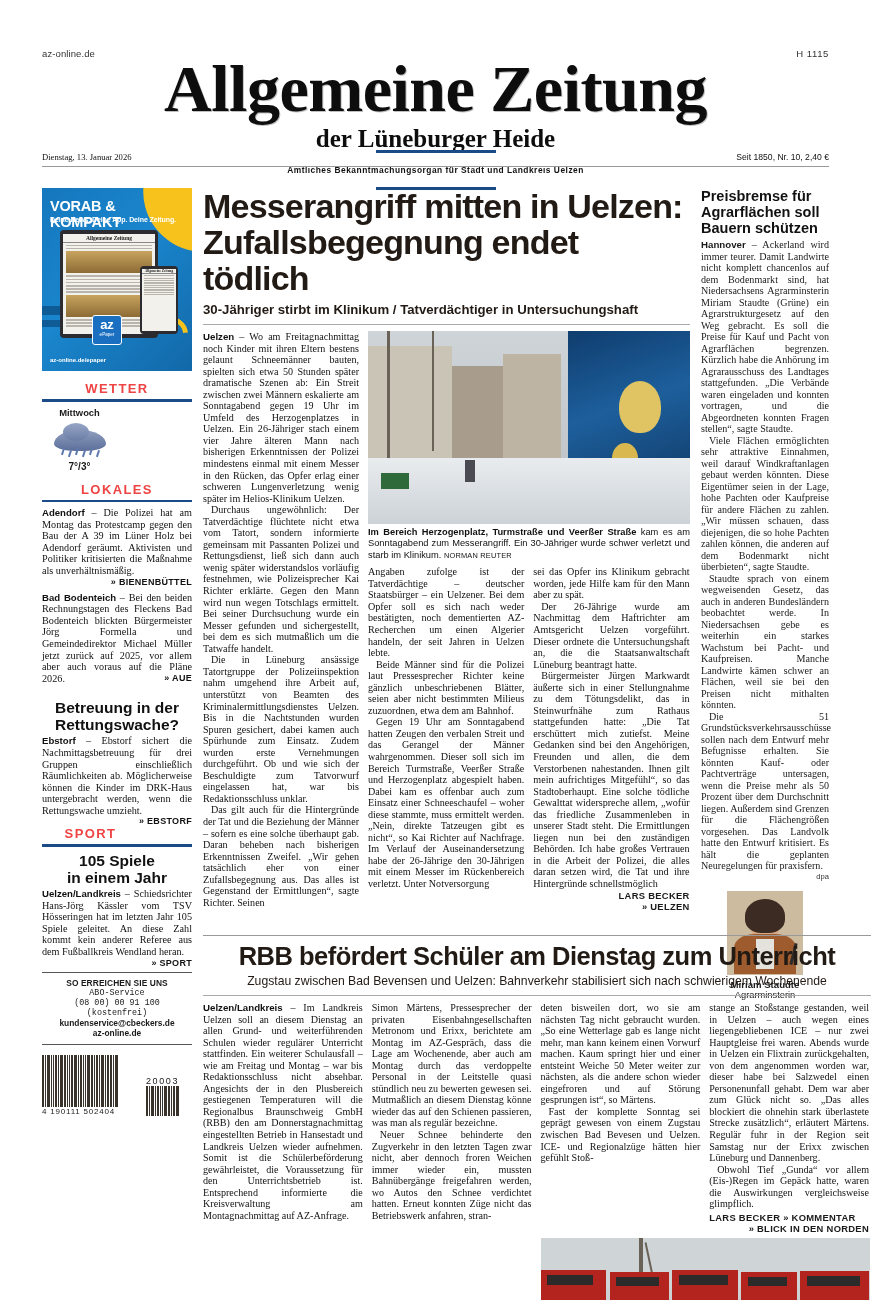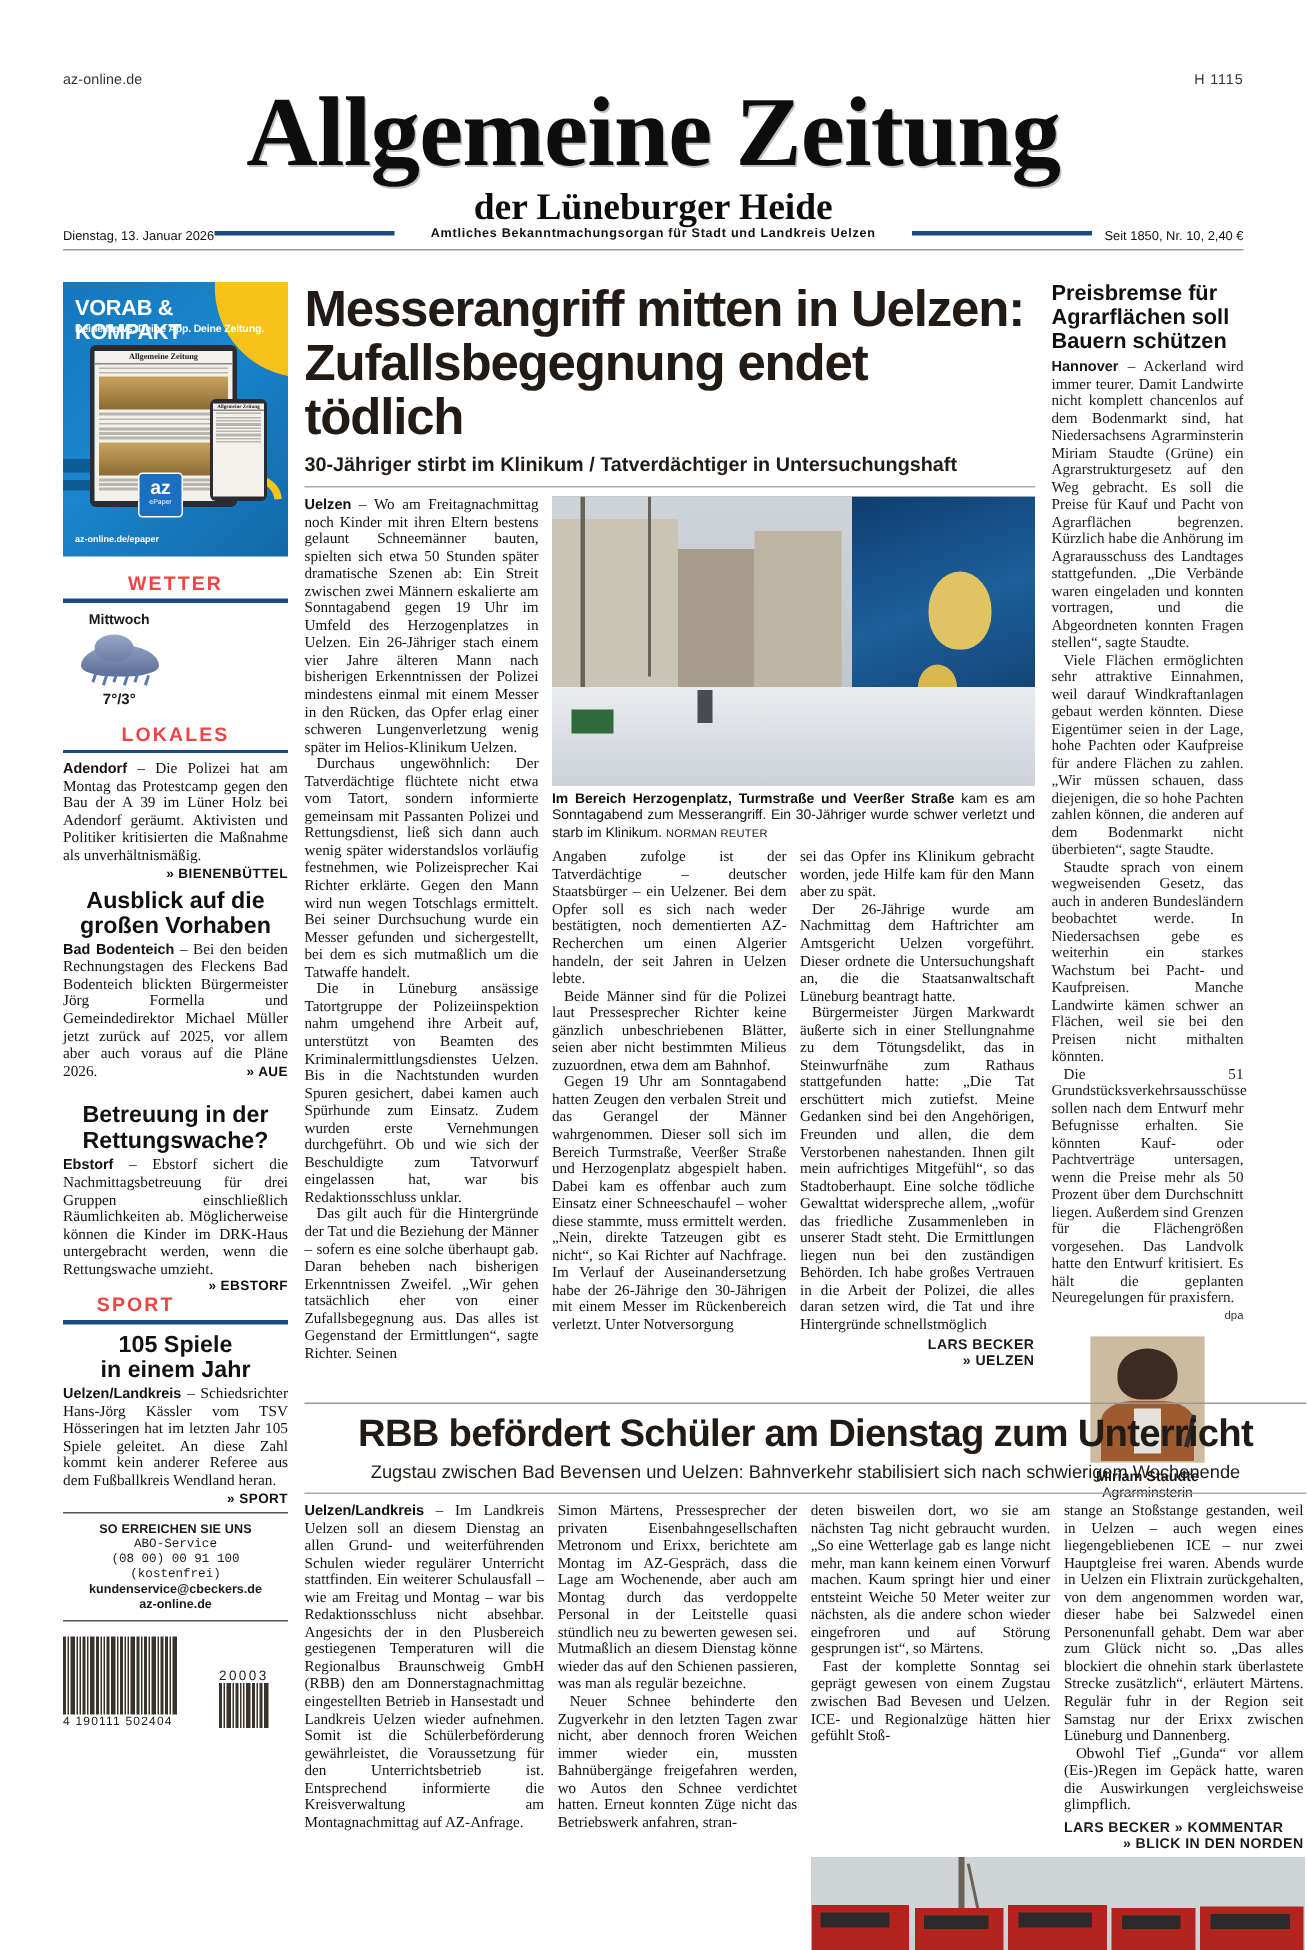--- a/index.html
+++ b/index.html
@@ -27,23 +27,23 @@
     letter-spacing:-0.5px; color:#0d0d0d;
     text-shadow: 1px 1px 0 rgba(0,0,0,0.25);
   }
   .mast-sub {
     font-family:"Liberation Serif", serif;
     font-weight:700; font-size:25px; margin-top:4px; color:#0d0d0d;
   }
 
   
   .datebar { position:absolute; left:42px; right:42px; top:150px; height:18px; }
-  .datebar .date { position:absolute; left:0; top:2px; font-family:Liberation Sans, sans-serif; font-size:8.6px; color:#111; white-space:nowrap;}
+  .datebar .date { position:absolute; left:0; top:2px; font-family:Liberation Serif, serif; font-size:8.6px; color:#111; white-space:nowrap;}
   .datebar .price { position:absolute; right:0; top:2px; font-family:"Liberation Sans",sans-serif; font-size:8.6px; color:#111; white-space:nowrap;}
-  .datebar .centerwrap { position:absolute; left:0; right:0; top:0; display:flex; align-items:center; justify-content:center; gap:24px;}
+  .datebar .centerwrap { position:absolute; left:0; right:0; top:0; display:flex; align-items:center; justify-content:flex-start; gap:12px;flex-direction:column;}
   .datebar .rule { height:3px; background:#1b4b86; width:120px; }
   .datebar .official { font-family:"Liberation Sans",sans-serif; font-weight:700; font-size:8.4px; letter-spacing:.5px; color:#111; white-space:nowrap;}
   .datebar .underline { position:absolute; left:0; right:0; top:16px; height:1px; background:#9a9a9a; }
 
   
   .body-area { position:absolute; left:42px; top:188px; width:787px; }
 
   .sidebar { position:absolute; left:0px; top:0px; width:150px; }
   .promo {
     width:150px; height:183px;
@@ -302,21 +302,20 @@
       </div>
 
       <div class="sec-head">LOKALES</div>
       <div class="sec-rule"></div>
 
       <div class="side-art">
         <div class="side-body"><b class="place">Adendorf</b><span> – Die Polizei hat am Montag das Protestcamp gegen den Bau der A 39 im Lüner Holz bei Adendorf geräumt. Aktivisten und Politiker kritisierten die Maßnahme als unverhältnismäßig.</span> <span class="ref">» BIENENBÜTTEL</span></div>
       </div>
       <div class="gap"></div>
       <div class="side-art">
-        <div class="side-title">Ausblick auf die<br>großen Vorhaben</div>
         <div class="side-body"><b class="place">Bad Bodenteich</b><span> – Bei den beiden Rechnungstagen des Fleckens Bad Bodenteich blickten Bürgermeister Jörg Formella und Gemeindedirektor Michael Müller jetzt zurück auf 2025, vor allem aber auch voraus auf die Pläne 2026.</span> <span class="ref">» AUE</span></div>
       </div>
       <div class="gap"></div>
       <div class="side-art">
         <div class="side-title">Betreuung in der<br>Rettungswache?</div>
         <div class="side-body"><b class="place">Ebstorf</b><span> – Ebstorf sichert die Nachmittagsbetreuung für drei Gruppen einschließlich Räumlichkeiten ab. Möglicherweise können die Kinder im DRK-Haus untergebracht werden, wenn die Rettungswache umzieht.</span> <span class="ref">» EBSTORF</span></div>
       </div>
 
       <div class="sec-head">SPORT</div>
       <div class="sec-rule"></div>

